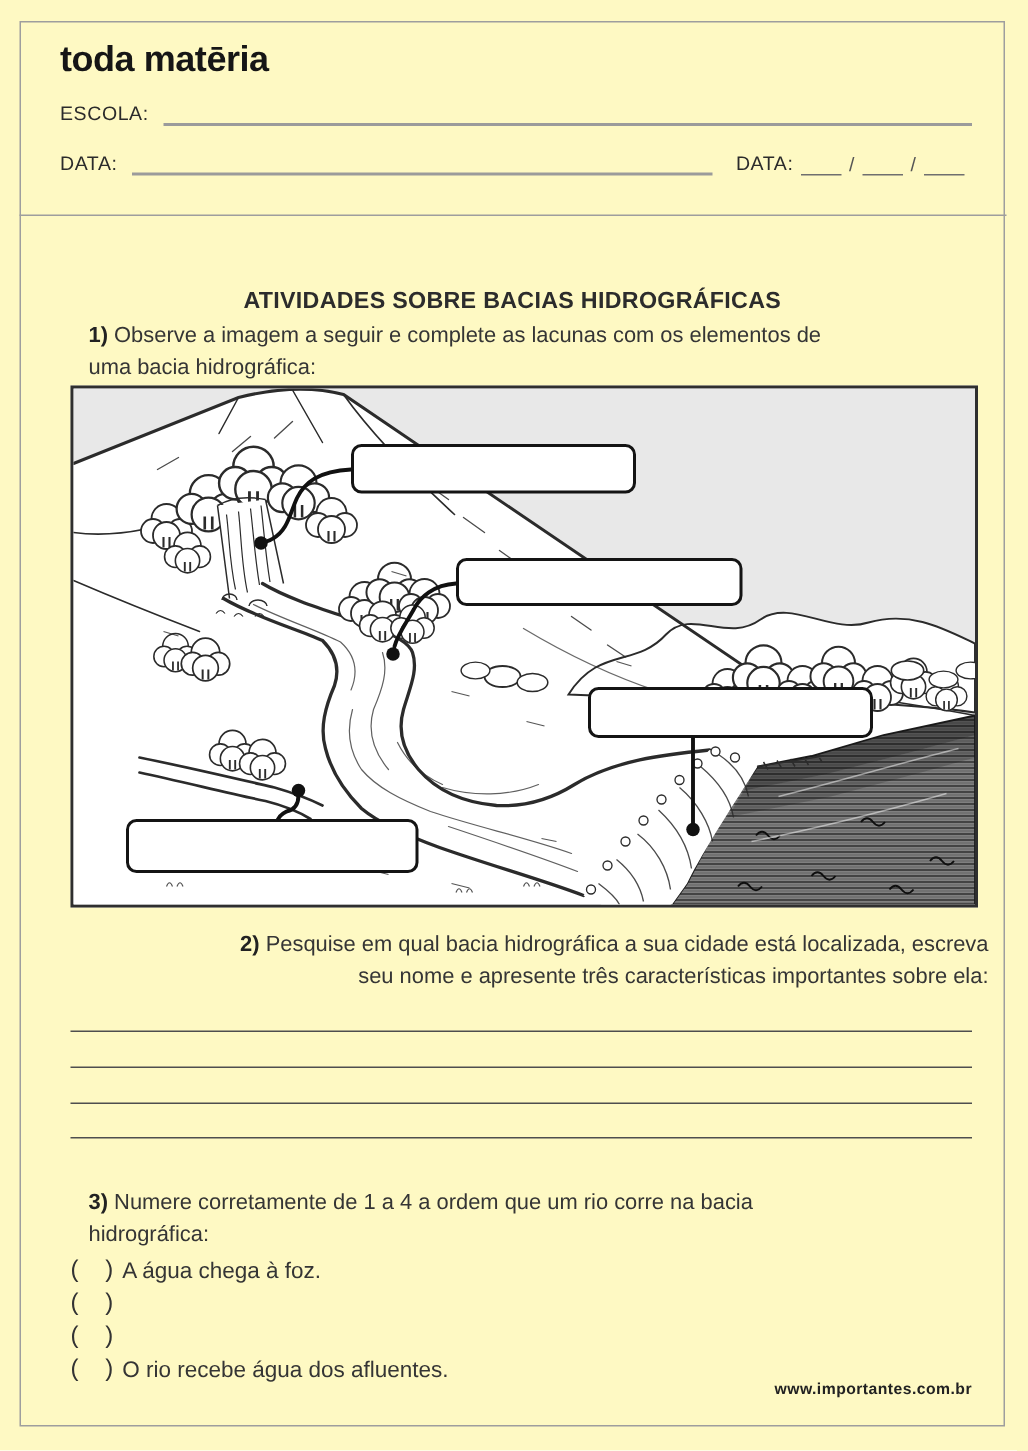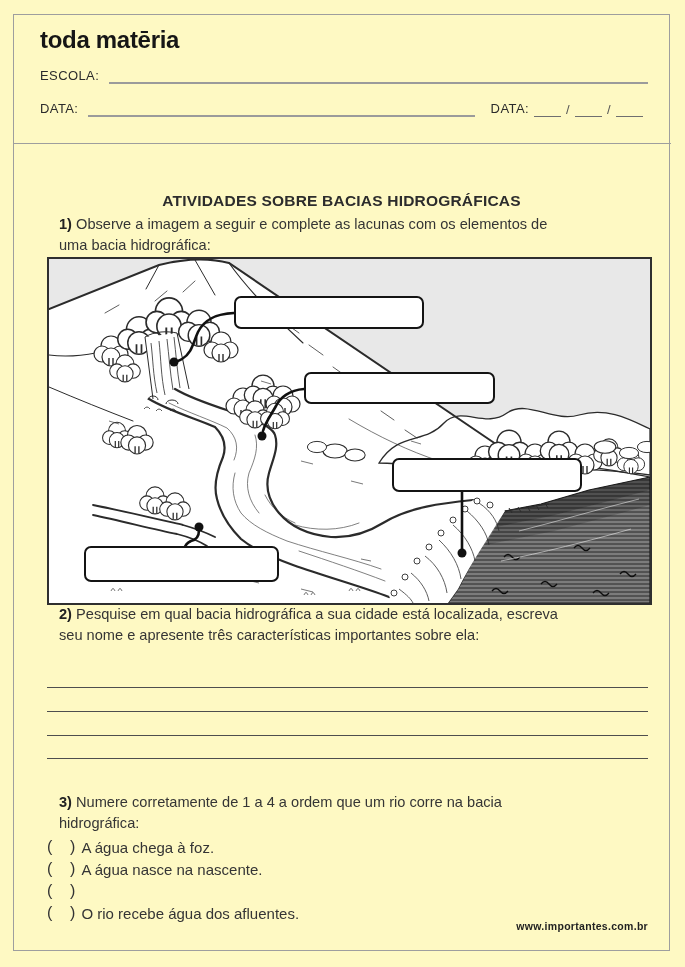--- a/index.html
+++ b/index.html
@@ -227,21 +227,21 @@
         <circle cx="150" cy="268" r="4.5"></circle>
       </g>
     </svg>
 
     <div class="labelbox" style="left:185px;top:37px;width:190px;height:33px;"></div>
     <div class="labelbox" style="left:255px;top:113px;width:191px;height:32px;"></div>
     <div class="labelbox" style="left:343px;top:199px;width:190px;height:34px;"></div>
     <div class="labelbox" style="left:35px;top:287px;width:195px;height:36px;"></div>
   </div>
 
-  <div class="q" style="top:604px;">
+  <div class="q" style="top:620px;text-align:right;">
     <div><b>2)</b>
       <span>Pesquise em qual bacia hidrográfica a sua cidade está localizada, escreva</span></div>
     <div>seu nome e apresente três características importantes sobre ela:</div>
   </div>
 
   <div class="ansline" style="top:687px;"></div>
   <div class="ansline" style="top:711px;"></div>
   <div class="ansline" style="top:735px;"></div>
   <div class="ansline" style="top:758px;"></div>
 
@@ -250,21 +250,20 @@
       <span>Numere corretamente de 1 a 4 a ordem que um rio corre na bacia</span></div>
     <div>hidrográfica:</div>
   </div>
 
   <div class="q3item" style="top:836px;">
     <span class="bullet">(    )</span>
     <span>A água chega à foz.</span>
   </div>
   <div class="q3item" style="top:858px;">
     <span class="bullet">(    )</span>
-    <span>A água nasce na nascente.</span>
   </div>
   <div class="q3item" style="top:880px;">
     <span class="bullet">(    )</span>
   </div>
   <div class="q3item" style="top:902px;">
     <span class="bullet">(    )</span>
     <span>O rio recebe água dos afluentes.</span>
   </div>
 
   <div class="footer">www.importantes.com.br</div>

